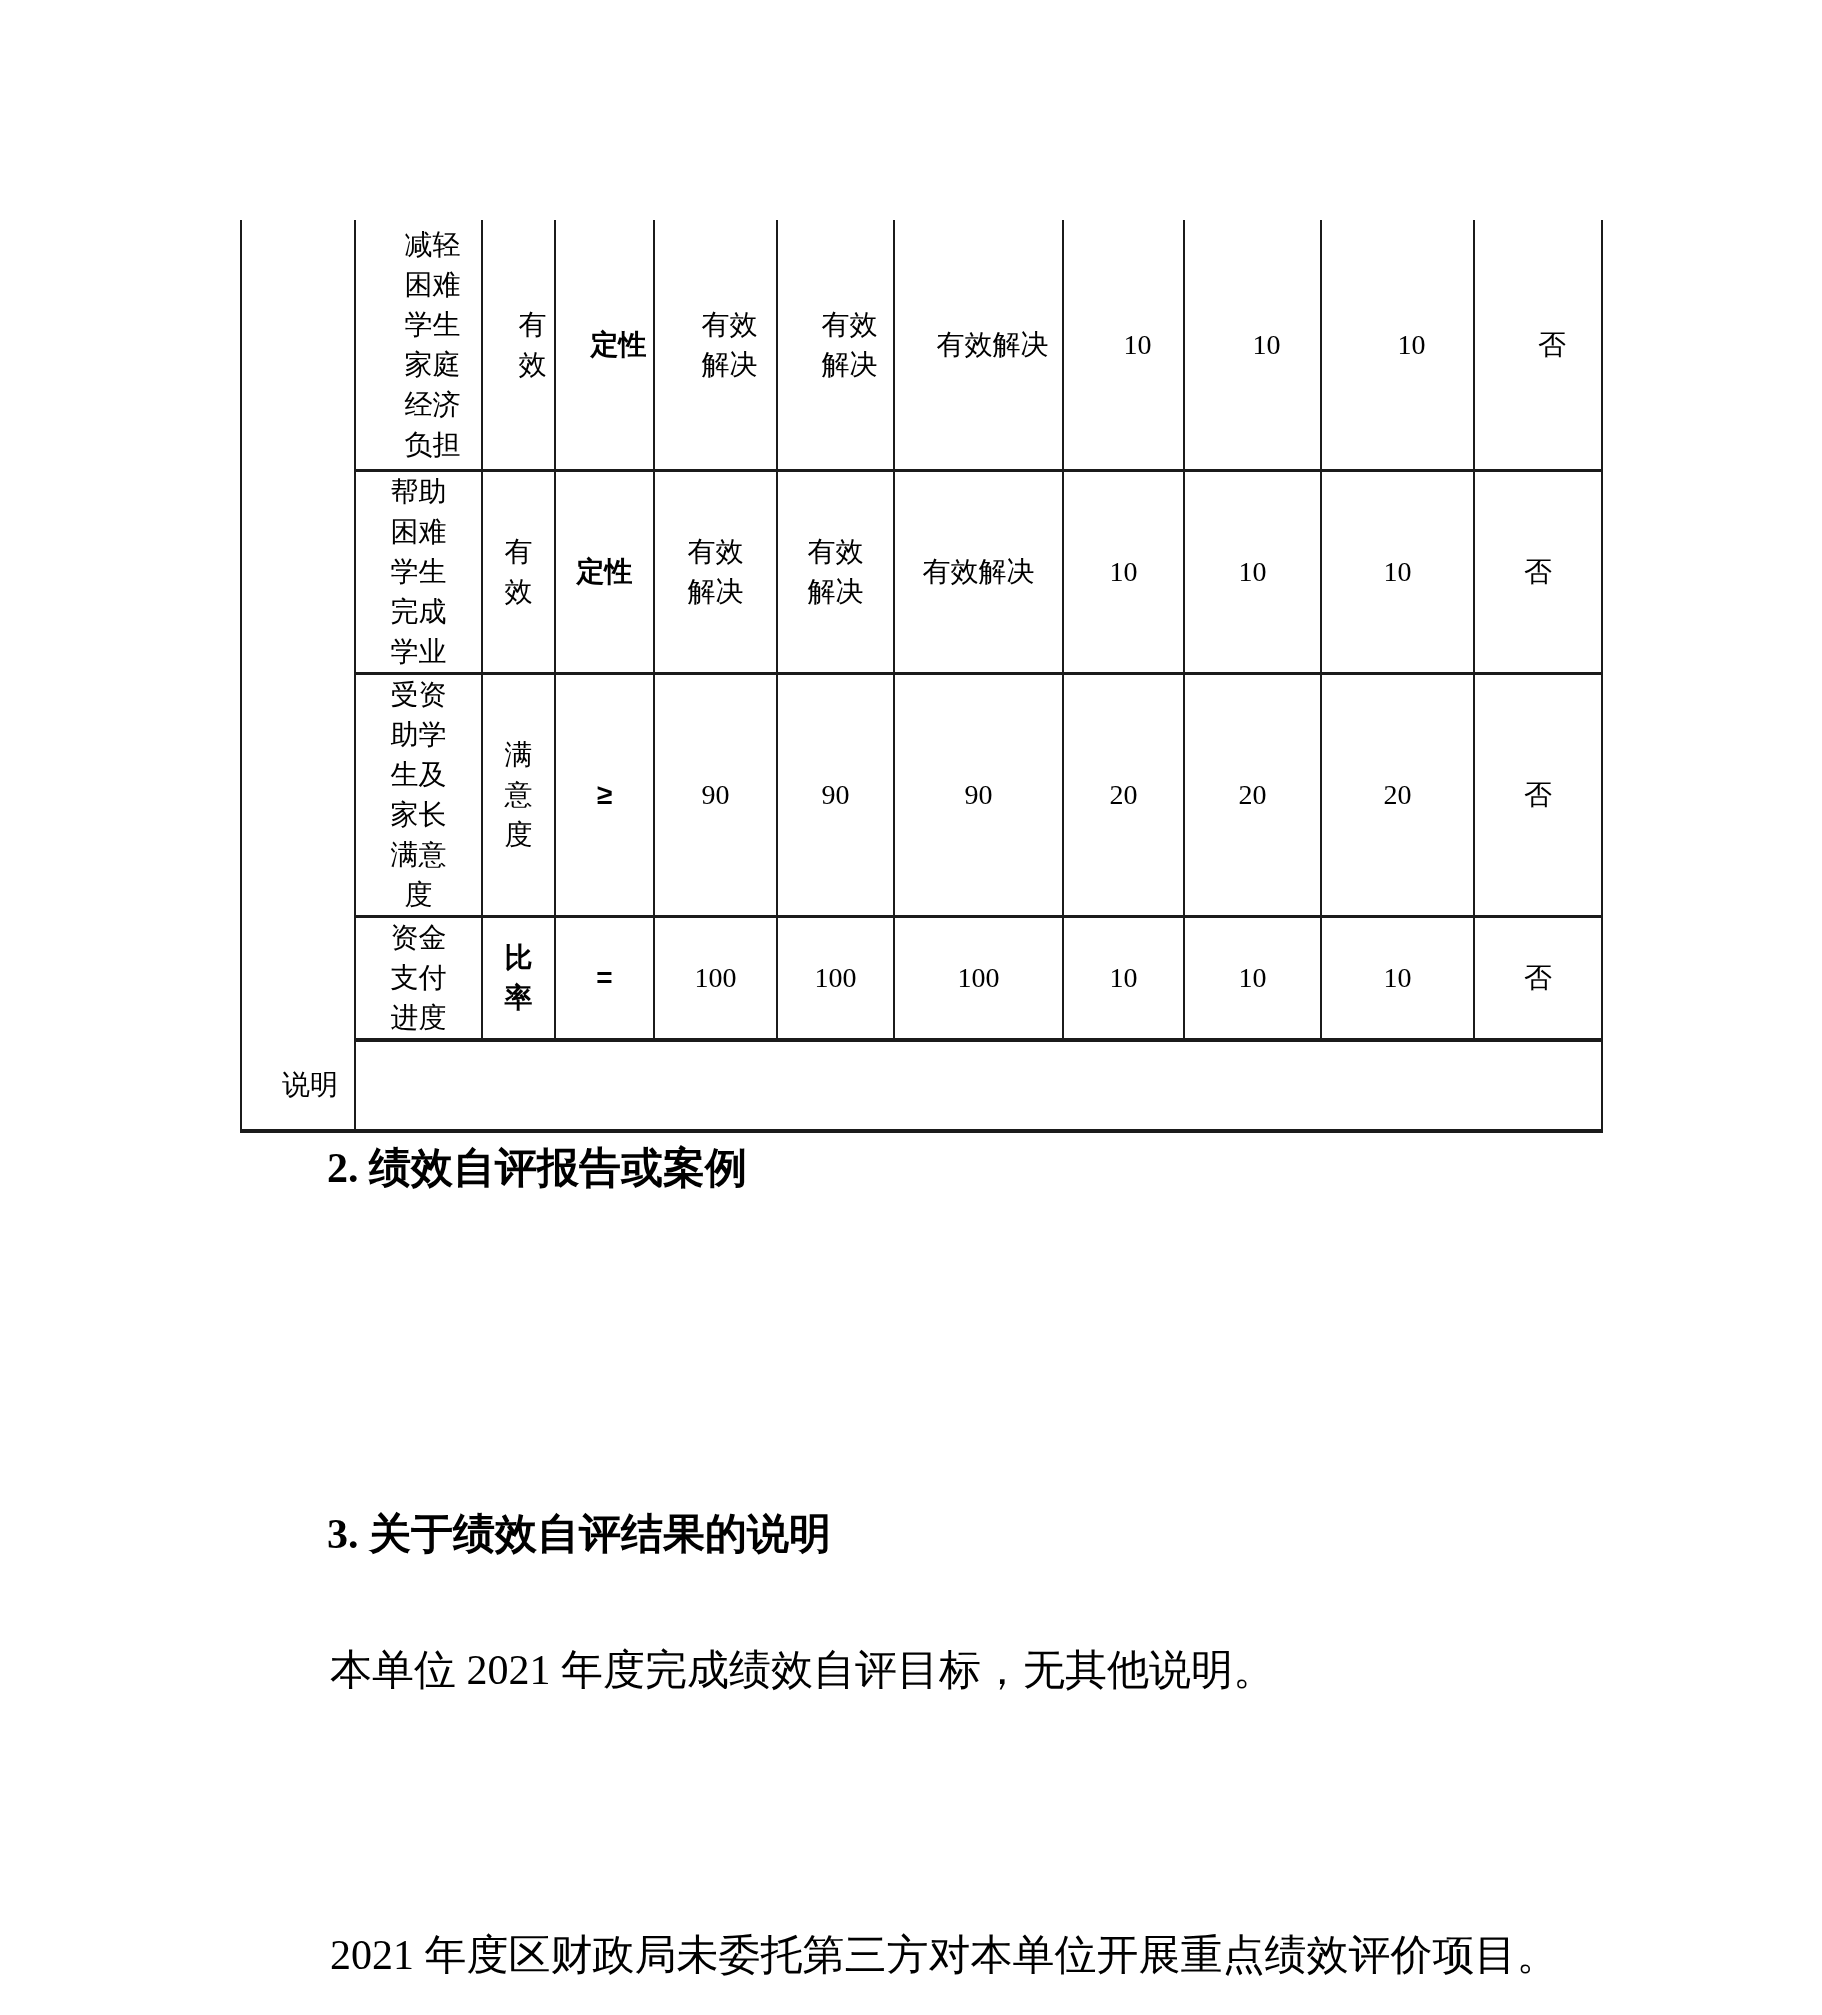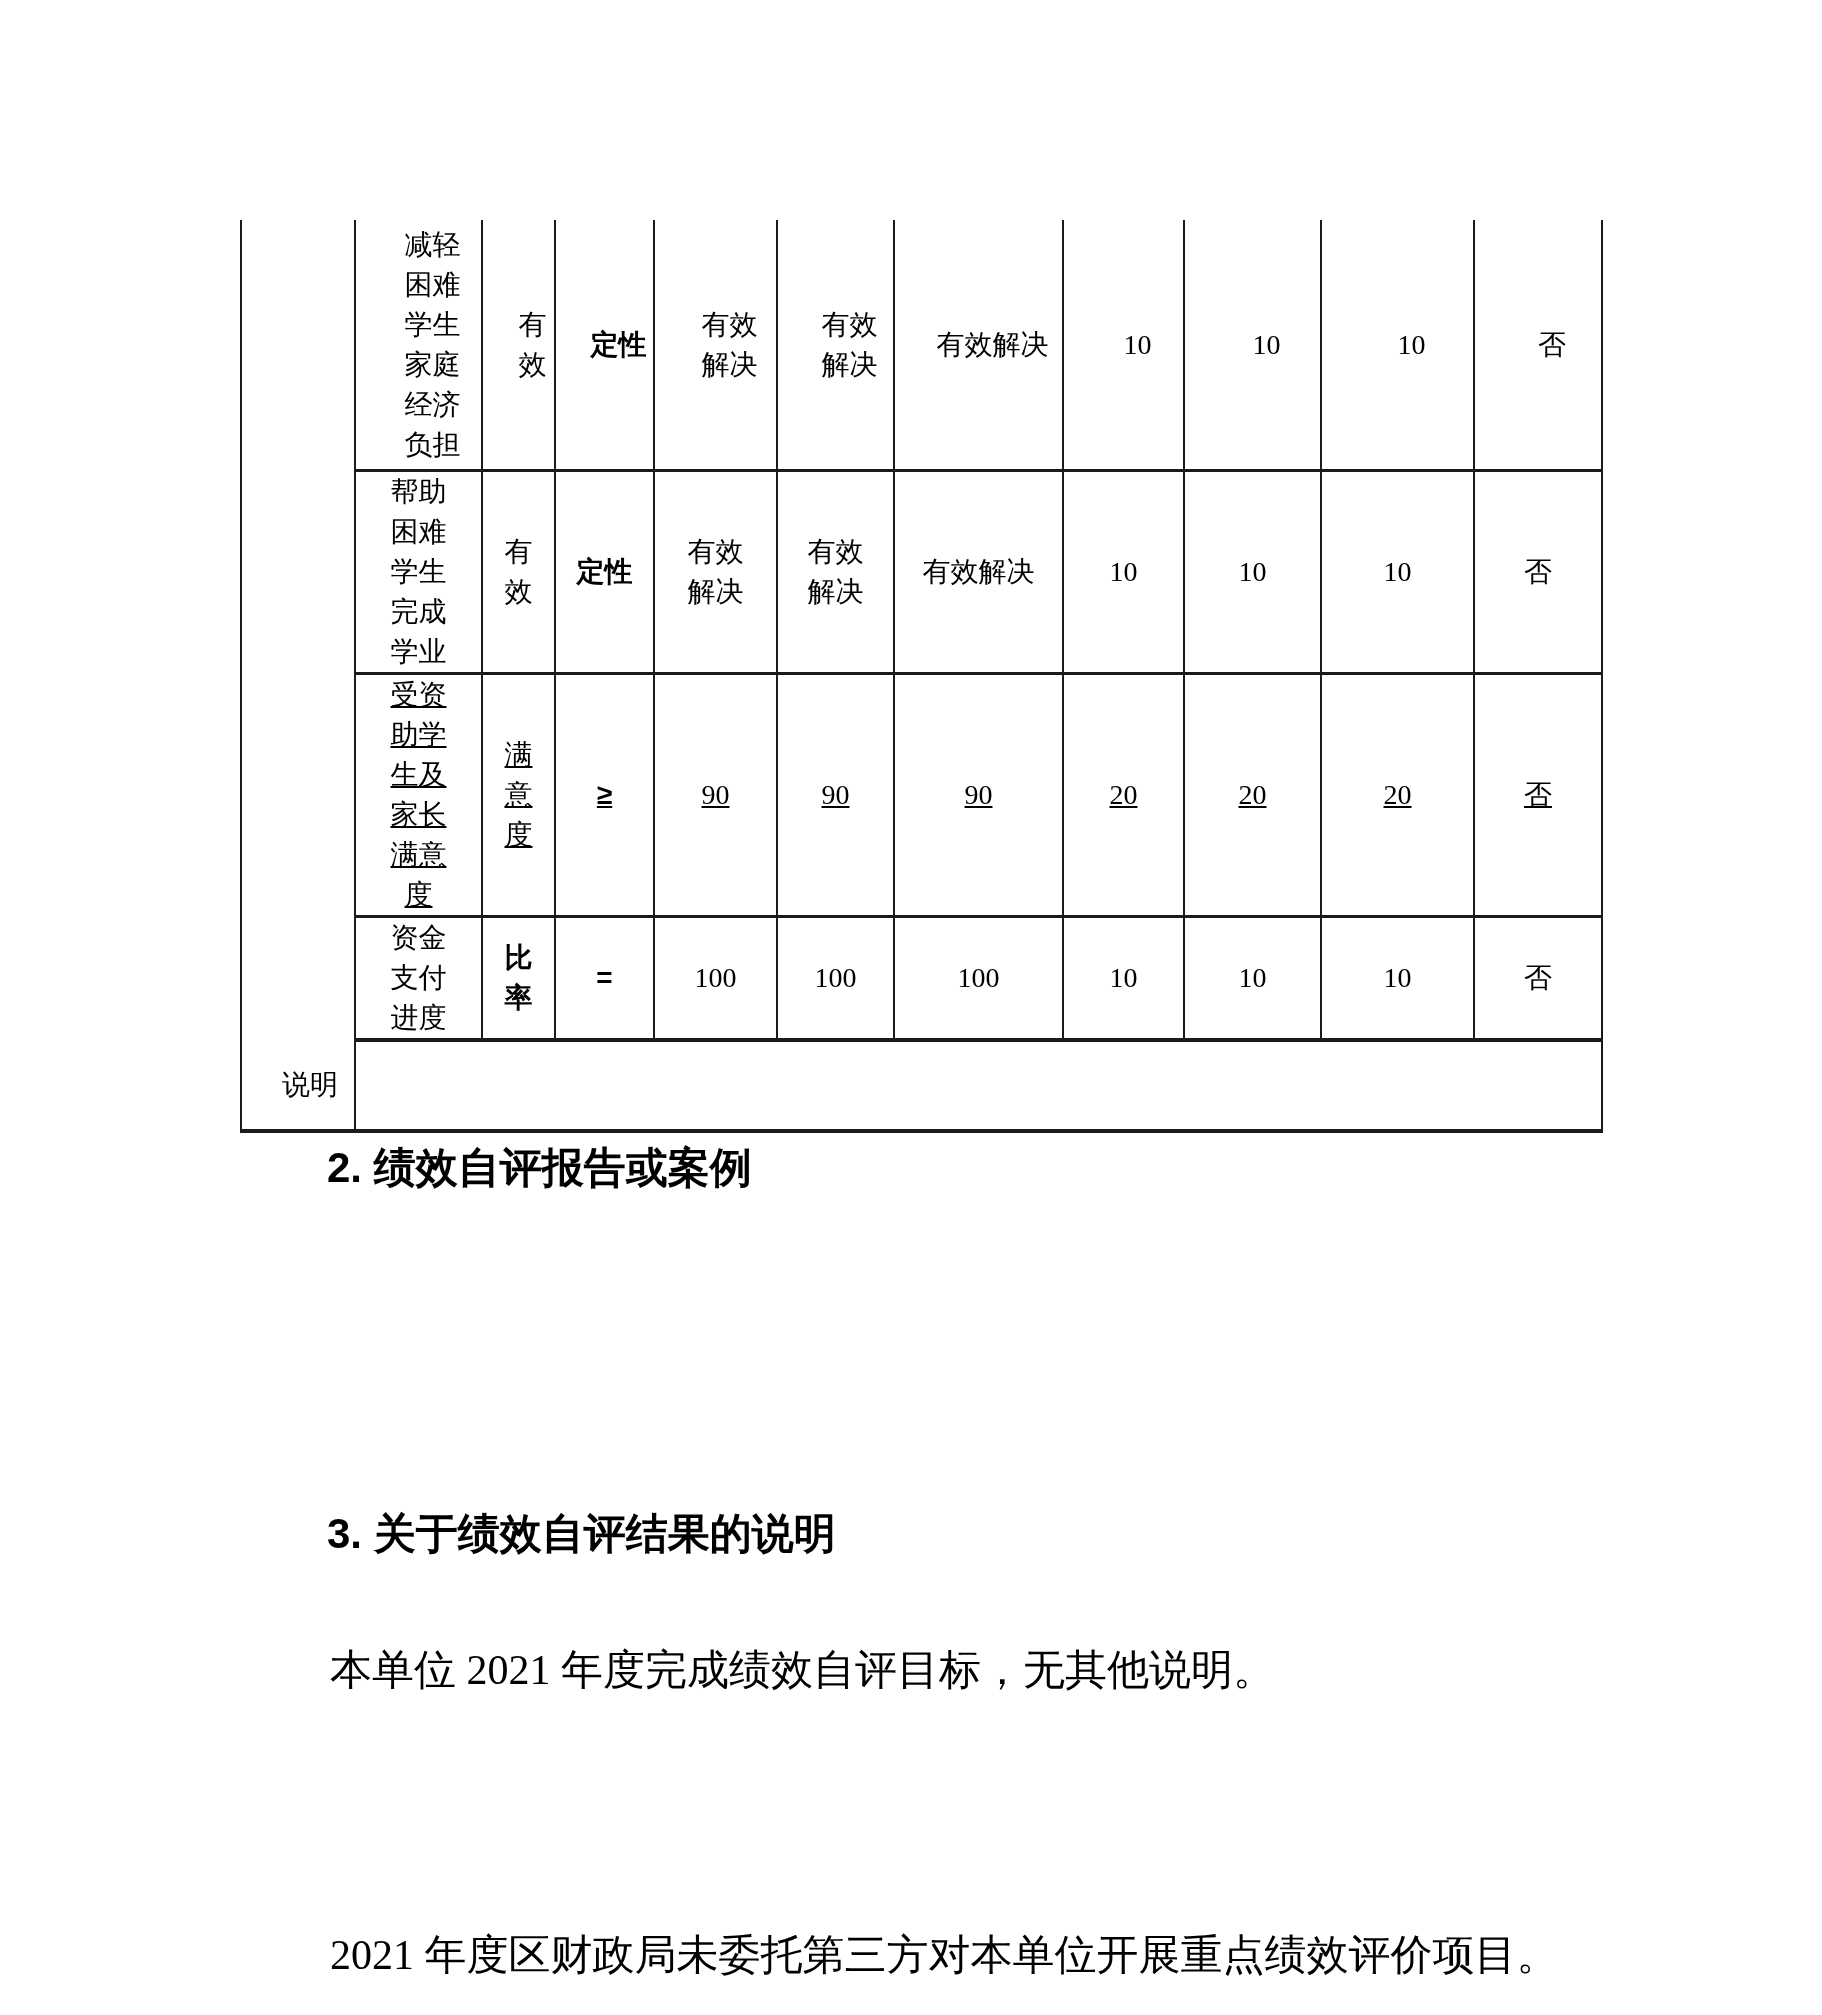--- a/index.html
+++ b/index.html
@@ -21,34 +21,34 @@
     border-top:3.2px solid #1b1b1b;
     border-bottom:3.2px solid #1b1b1b;
     text-align:center;vertical-align:middle;
     white-space:pre-line;
     font-size:28px;line-height:40px;
     padding:0;
     overflow:hidden;
   }
   table.perf tr.r1 td{border-top:none;height:249px;padding-left:28px;}
   table.perf tr.r2 td{height:187px;}
-  table.perf tr.r3 td{height:229px;text-decoration:underline;}
+  table.perf tr.r3 td{height:229px;}
   table.perf tr.r4 td{height:110px;border-bottom-width:4px;}
   table.perf tr.note td{height:87px;border-top-width:4px;border-bottom-width:4px;}
   table.perf td.sidecol{border-top:none;border-bottom:none;}
   table.perf tr.note td.notelabel{border-top:none;padding-left:24px;}
   td.emph{
     font-family:"Liberation Sans","DejaVu Sans",sans-serif;
     font-weight:700;font-size:29px;
   }
 
   
   .heading{
     position:absolute;left:327px;
-    font-family:Liberation Sans, sans-serif;
+    font-family:Liberation Serif, serif;
     font-weight:700;font-size:42px;line-height:52px;white-space:pre;
   }
   .para{
     position:absolute;left:291px;width:1318px;
     font-size:42px;line-height:89px;
     text-indent:39px;white-space:pre-line;
   }
 </style>
 </head>
 <body>

